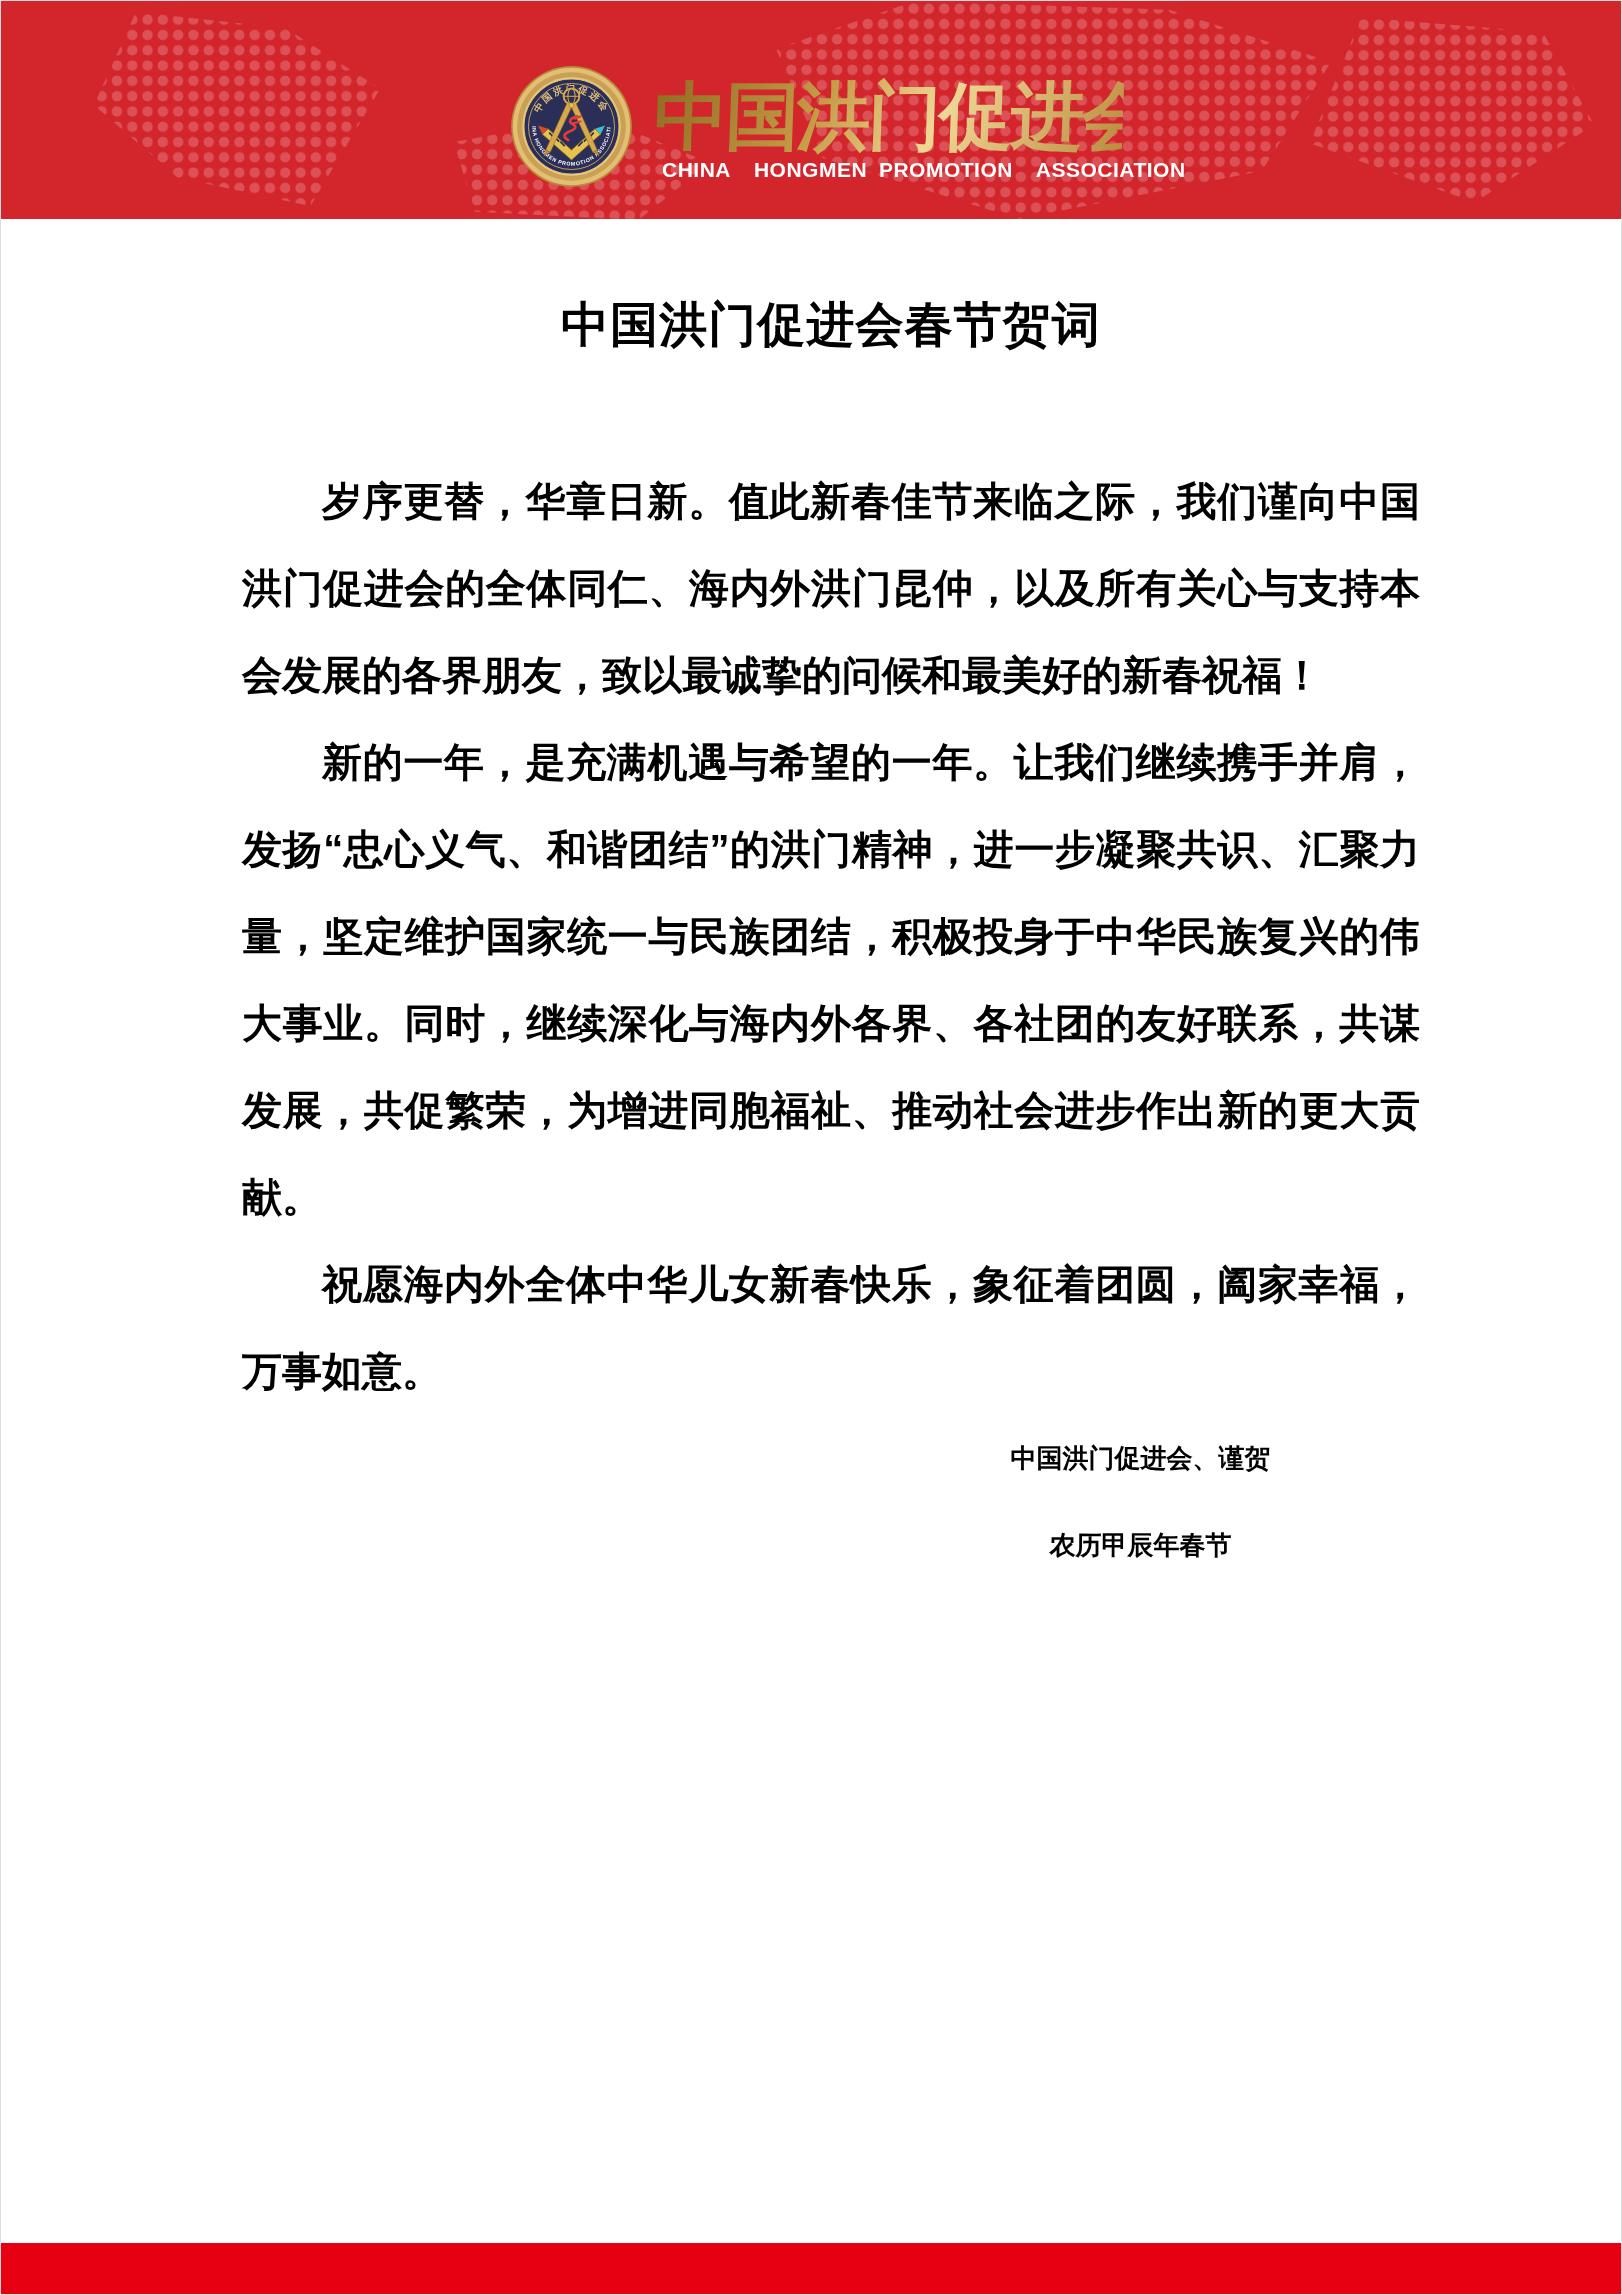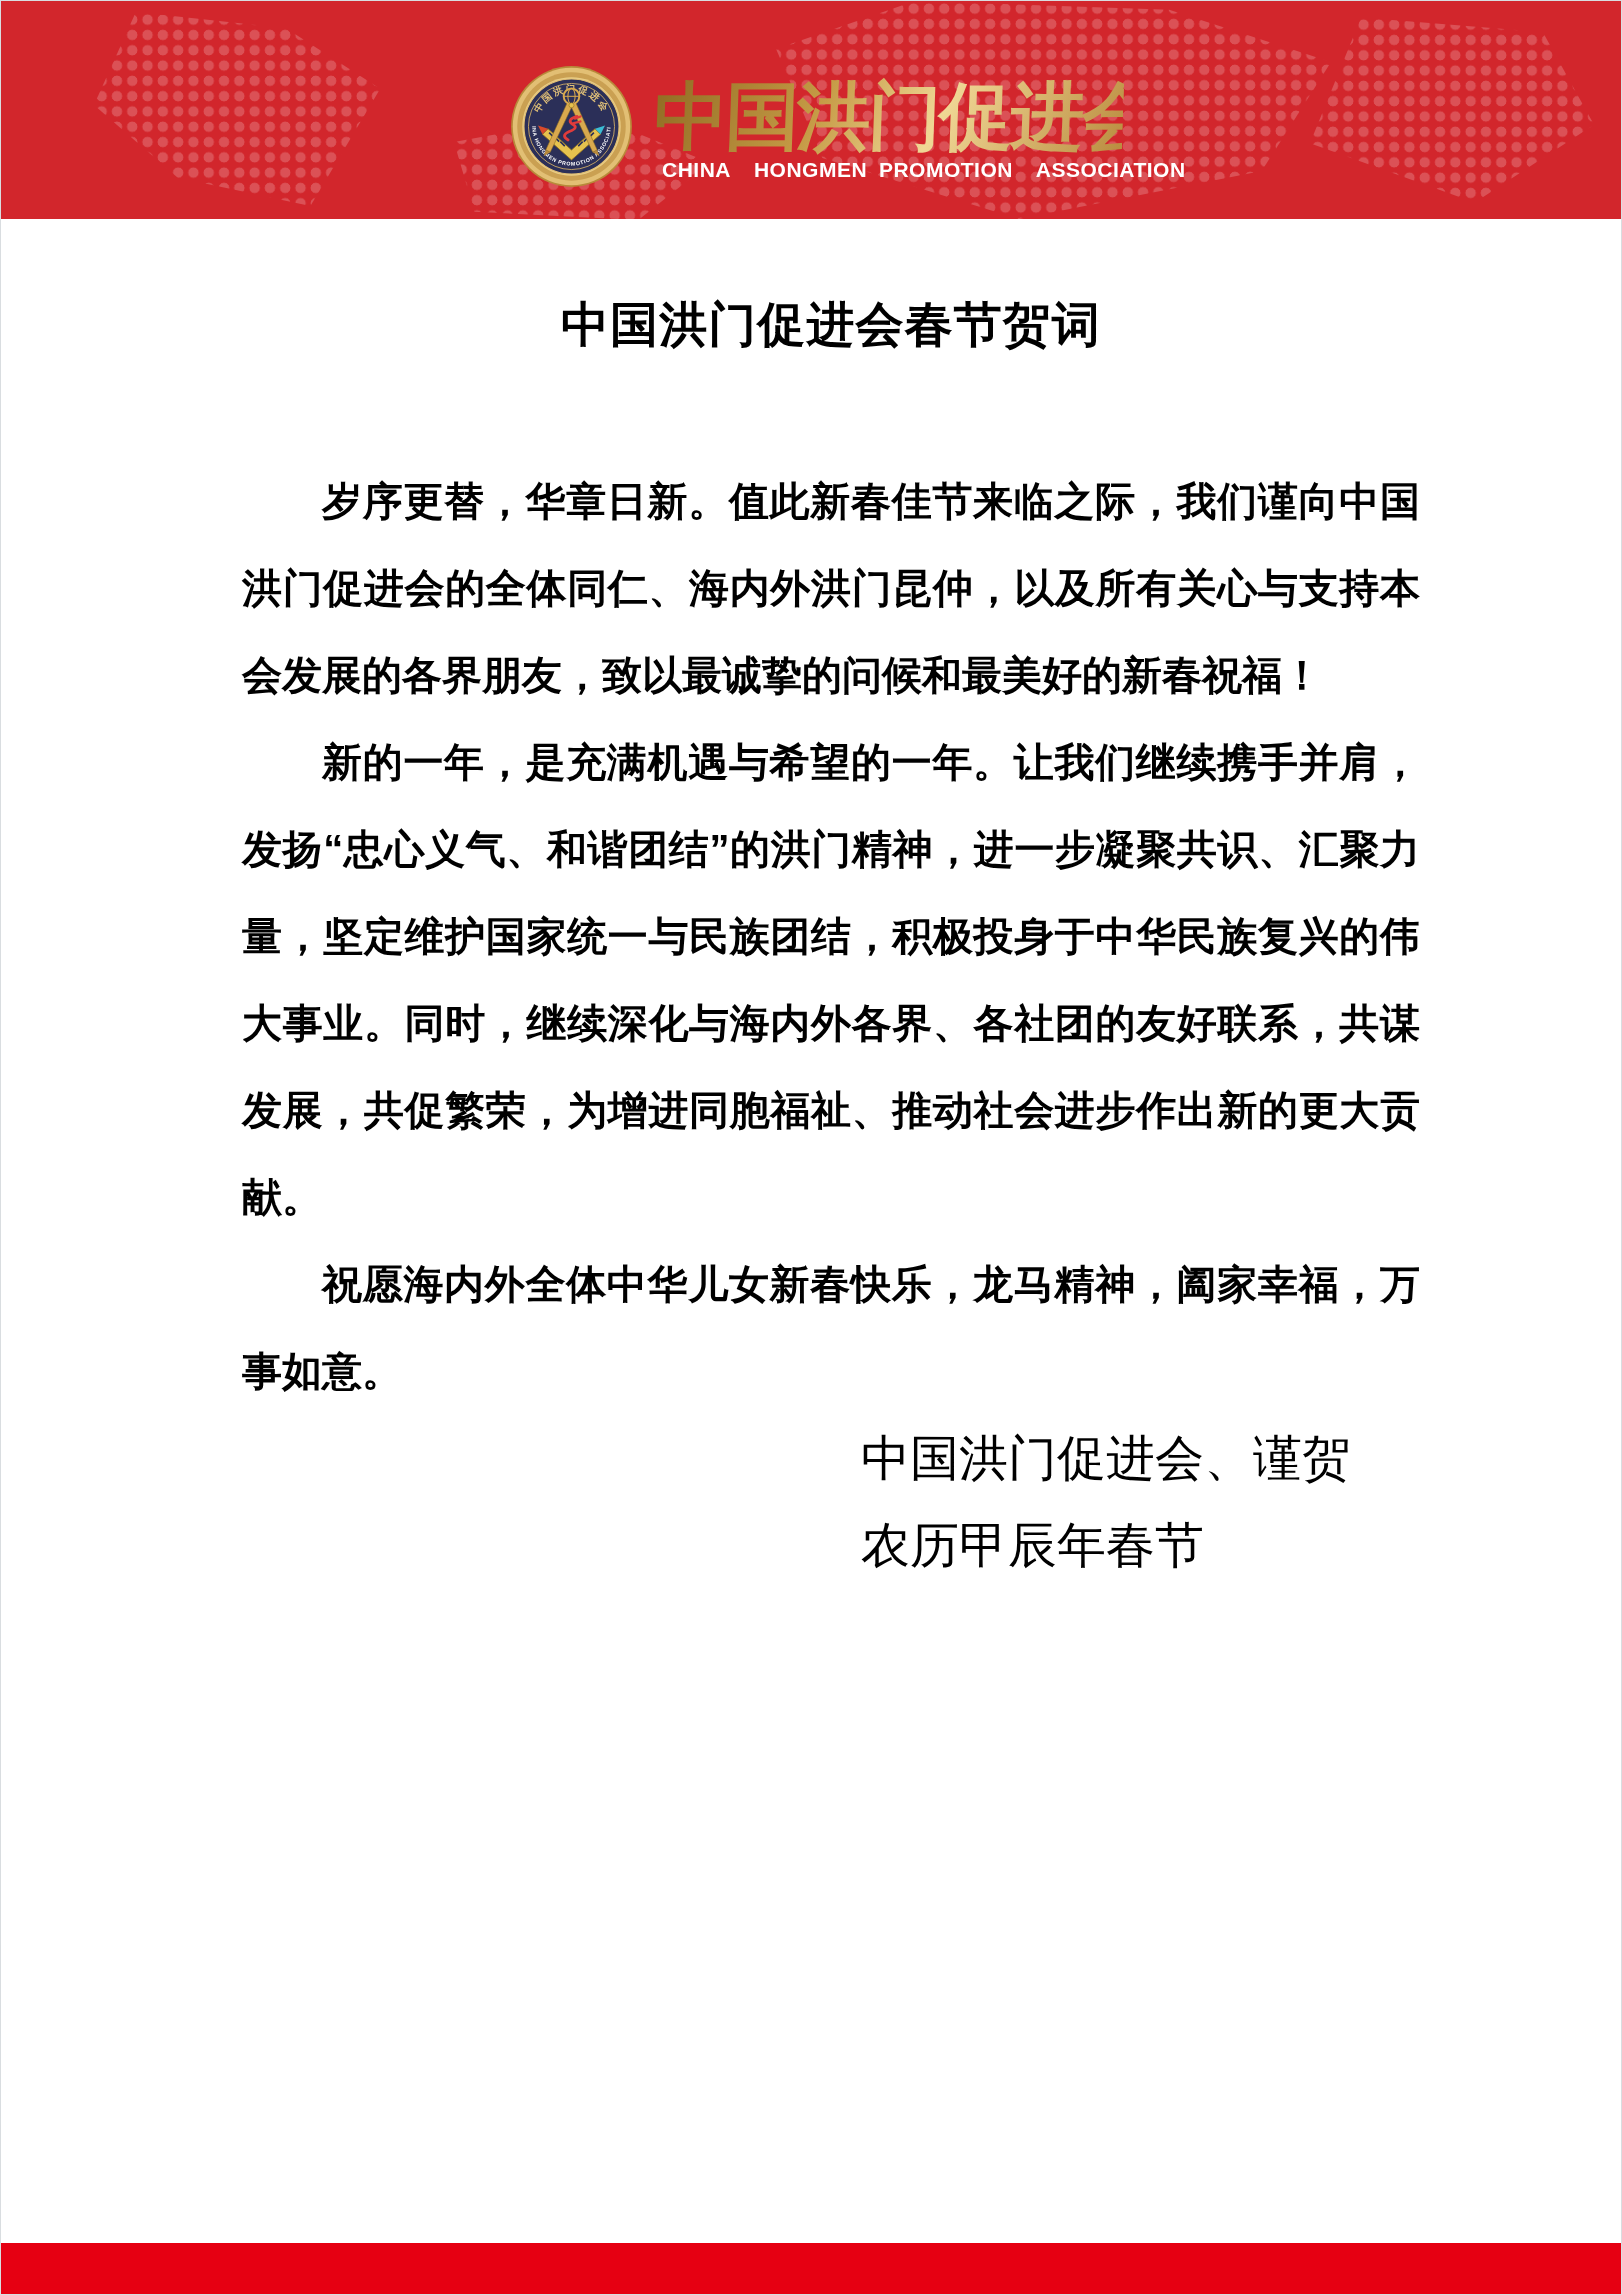--- a/index.html
+++ b/index.html
@@ -63,22 +63,23 @@
   .body-text{margin-top:107px;}
   .para{
     margin:0;
     font-size:40px;line-height:87px;font-weight:bold;
     text-align:justify;text-justify:inter-ideograph;
     text-indent:2em;
     letter-spacing:0;
   }
   .sig{
     margin-left:619px;
-    font-size:49px;line-height:87px;font-weight:normal;
+    font-size:26px;line-height:87px;font-weight:bold;
     white-space:nowrap;
+    text-align:center;
   }
 
   
   .footbar{
     position:absolute;left:0;right:0;bottom:0;height:51px;
     background:var(--footer-red,#e60012);
   }
 </style>
 </head>
 <body>
@@ -132,21 +133,21 @@
     <div class="org-zh">中国洪门促进会</div>
     <div class="org-en">CHINA  HONGMEN PROMOTION  ASSOCIATION</div>
   </header>
 
   <main class="doc">
     <h1 class="title">中国洪门促进会春节贺词</h1>
 
     <div class="body-text">
       <p class="para">岁序更替，华章日新。值此新春佳节来临之际，我们谨向中国洪门促进会的全体同仁、海内外洪门昆仲，以及所有关心与支持本会发展的各界朋友，致以最诚挚的问候和最美好的新春祝福！</p>
       <p class="para">新的一年，是充满机遇与希望的一年。让我们继续携手并肩，发扬“忠心义气、和谐团结”的洪门精神，进一步凝聚共识、汇聚力量，坚定维护国家统一与民族团结，积极投身于中华民族复兴的伟大事业。同时，继续深化与海内外各界、各社团的友好联系，共谋发展，共促繁荣，为增进同胞福祉、推动社会进步作出新的更大贡献。</p>
-      <p class="para">祝愿海内外全体中华儿女新春快乐，龙马精神，阖家幸福，万事如意。</p>
+      <p class="para">祝愿海内外全体中华儿女新春快乐，象征着团圆，阖家幸福，万事如意。</p>
     </div>
 
     <div class="sig">
       <div>中国洪门促进会、谨贺</div>
       <div>农历甲辰年春节</div>
     </div>
   </main>
 
   <footer class="footbar"></footer>
 </div>

